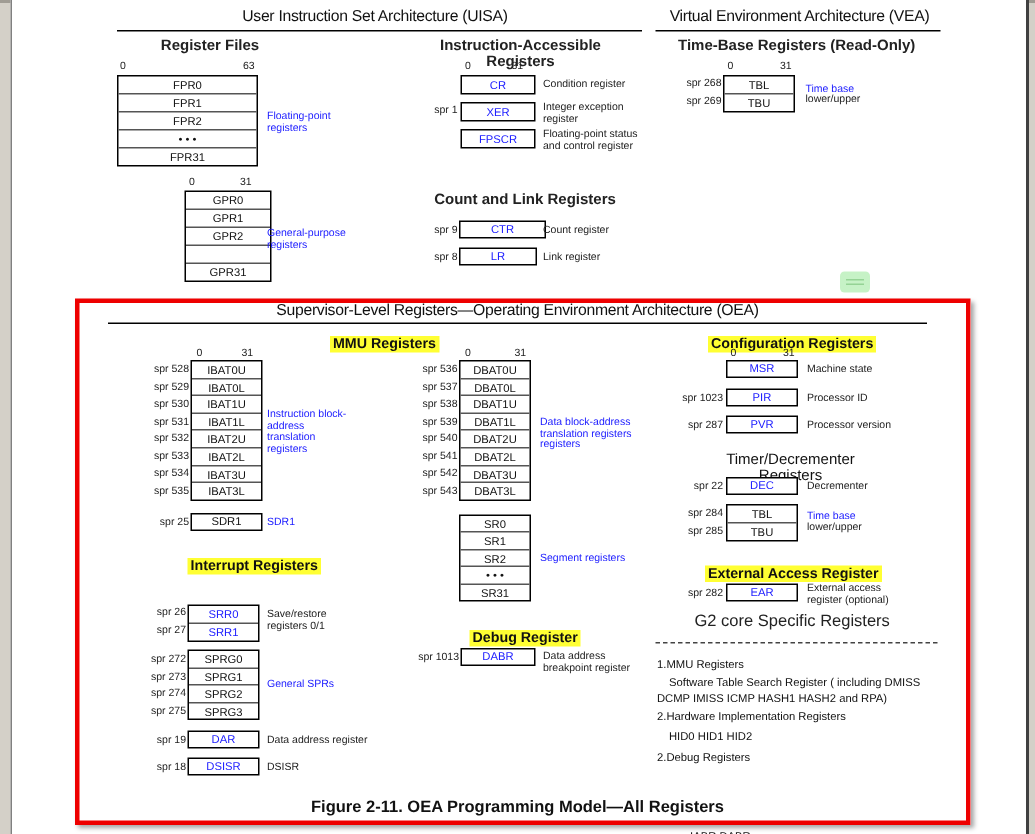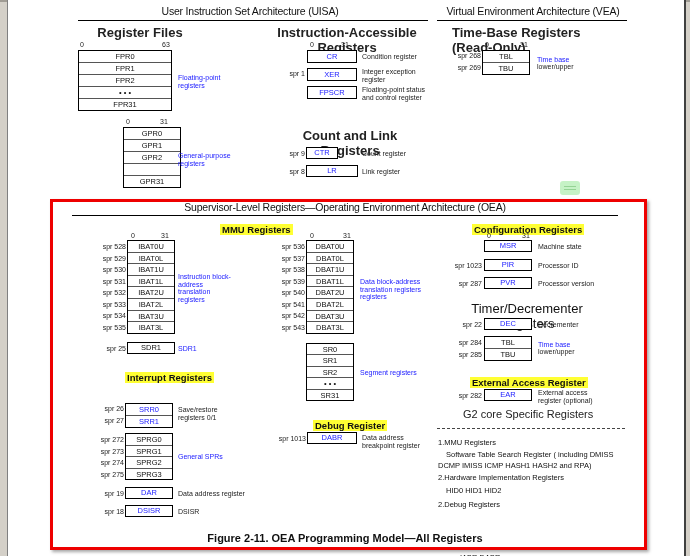--- a/index.html
+++ b/index.html
@@ -2,21 +2,21 @@
 <html><head>
 <meta charset="utf-8">
 <style>
   html, body { margin:0; padding:0; }
   body { width:690px; height:556px; position:relative; overflow:hidden; background:#d4d0c8; font-family:"Liberation Sans", sans-serif; color:#111; }
   .page { position:absolute; left:7px; top:0; width:676px; height:556px; background:#fff; border-left:1px solid #808080; border-right:2px solid #404040; }
   .topbar { position:absolute; left:0; top:0; width:690px; height:2px; background:#a09c94; }
   .abs { position:absolute; }
   .sec-title { font-size:10.5px; text-align:center; letter-spacing:-0.2px; }
   .hl { background:#ffff33; padding:0 2px; font-weight:bold; font-size:9.5px; }
-  .sub-title { font-size:13px; font-weight:bold; text-align:center; color:#222; }
+  .sub-title { font-size:10px; font-weight:bold; text-align:center; color:#222; }
   .rule { position:absolute; height:1px; background:#000; }
   .bits { position:absolute; font-size:7px; color:#222; }
   .reg { position:absolute; border:1px solid #000; box-sizing:border-box; font-size:7.5px; text-align:center; background:#fff; }
   .stack .cell { border-bottom:1px solid #555; box-sizing:border-box; height:12px; line-height:11px; }
   .stack .cell:last-child { border-bottom:none; }
   .blue { color:#1a1aff; }
   .spr { position:absolute; font-size:7px; text-align:right; color:#222; }
   .desc { position:absolute; font-size:7px; line-height:7.5px; color:#222; }
   .desc.blue { color:#1a1aff; }
   .redbox { position:absolute; left:50px; top:199px; width:597px; height:351px; border:3px solid #ee0000; box-sizing:border-box; box-shadow:2px 2px 3px rgba(0,0,0,0.35); }
@@ -68,21 +68,21 @@
 
 <div class="spr" style="left:270px;top:70px;width:35px;">spr 1</div>
 <div class="reg blue" style="left:307px;top:68px;width:50px;height:13px;line-height:11px;">XER</div>
 <div class="desc" style="left:362px;top:68px;width:70px;">Integer exception register</div>
 
 <div class="reg blue" style="left:307px;top:86px;width:50px;height:13px;line-height:11px;">FPSCR</div>
 <div class="desc" style="left:362px;top:86px;width:75px;">Floating-point status and control register</div>
 
 <div class="abs sub-title" style="left:280px;top:128px;width:140px;">Count and Link Registers</div>
 <div class="spr" style="left:270px;top:150px;width:35px;">spr 9</div>
-<div class="reg blue" style="left:306px;top:147px;width:32px;height:12px;line-height:10px;">CTR</div>
+<div class="reg blue" style="left:306px;top:147px;width:58px;height:12px;line-height:10px;">CTR</div>
 <div class="desc" style="left:362px;top:150px;">Count register</div>
 <div class="spr" style="left:270px;top:168px;width:35px;">spr 8</div>
 <div class="reg blue" style="left:306px;top:165px;width:52px;height:12px;line-height:10px;">LR</div>
 <div class="desc" style="left:362px;top:168px;">Link register</div>
 
 <div class="abs sec-title" style="left:438px;top:5px;width:190px;">Virtual Environment Architecture (VEA)</div>
 <div class="rule" style="left:437px;top:20px;width:190px;"></div>
 <div class="abs sub-title" style="left:452px;top:25px;width:170px;text-align:left;">Time-Base Registers (Read-Only)</div>
 <div class="bits" style="left:485px;top:41px;">0</div>
 <div class="bits" style="left:520px;top:41px;">31</div>

